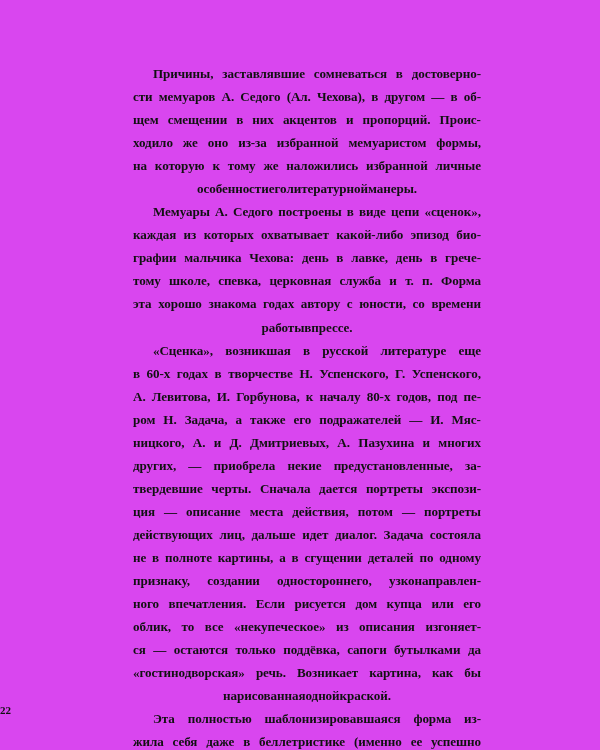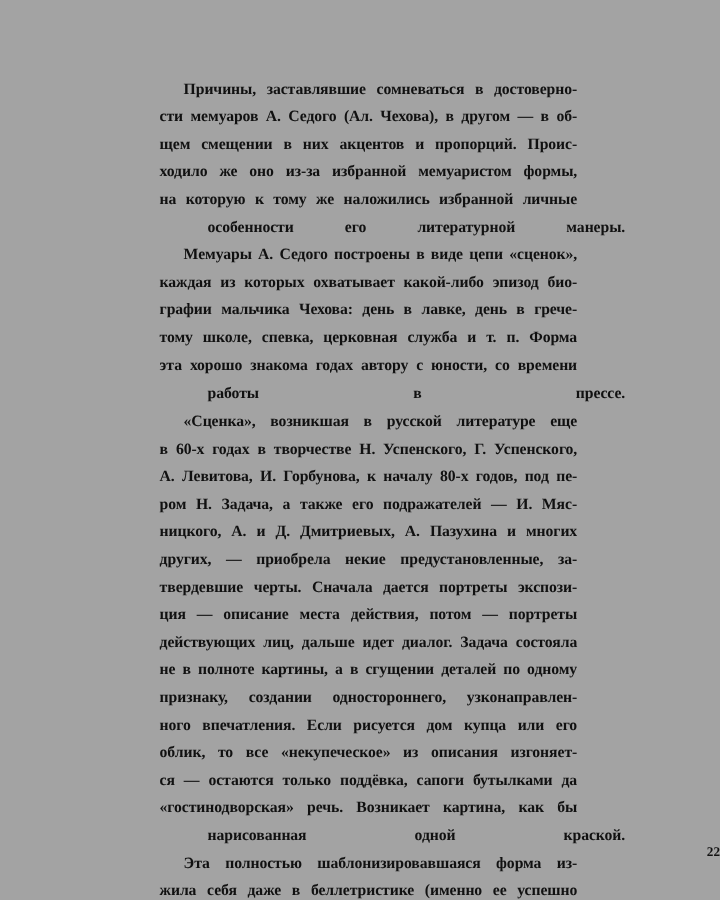--- a/index.html
+++ b/index.html
@@ -54,44 +54,43 @@
   }
 
   
   .jline {
     display: flex;
     justify-content: space-between;
     width: 100%;
     white-space: pre;
   }
   .jline.left {
-    justify-content: space-between;
-    margin-left: 40px;
+    justify-content: center;
   }
   .jline .w {
     display: inline-block;
   }
 
   #page-number {
     position: absolute;
     top: 704px;
     left: 0;
     width: 600px;
-    text-align: right;
+    text-align: left;
     font-size: 11px;
     font-weight: 700;
     font-family: "Liberation Serif", "DejaVu Serif", serif;
     color: #111111;
     letter-spacing: 0px;
   }
 </style>
 </head>
 <body style="color: rgb(17, 17, 17);">
 
-<div id="page" style="background: #a3a3a3; text-decoration: underline;">
+<div id="page" style="background: #d946ef; text-decoration: underline;">
 
   <div id="text-block">
       <div class="para">
         <div class="jline"><span class="w"><span class="indent"></span>Причины,</span><span class="w">заставлявшие</span><span class="w">сомневаться</span><span class="w">в</span><span class="w">достоверно-</span></div>
         <div class="jline"><span class="w">сти</span><span class="w">мемуаров</span><span class="w">А.</span><span class="w">Седого</span><span class="w">(Ал.</span><span class="w">Чехова),</span><span class="w">в</span><span class="w">другом</span><span class="w">—</span><span class="w">в</span><span class="w">об-</span></div>
         <div class="jline"><span class="w">щем</span><span class="w">смещении</span><span class="w">в</span><span class="w">них</span><span class="w">акцентов</span><span class="w">и</span><span class="w">пропорций.</span><span class="w">Проис-</span></div>
         <div class="jline"><span class="w">ходило</span><span class="w">же</span><span class="w">оно</span><span class="w">из-за</span><span class="w">избранной</span><span class="w">мемуаристом</span><span class="w">формы,</span></div>
         <div class="jline"><span class="w">на</span><span class="w">которую</span><span class="w">к</span><span class="w">тому</span><span class="w">же</span><span class="w">наложились</span><span class="w">избранной</span><span class="w">личные</span></div>
         <div class="jline left"><span class="w">особенности</span><span class="w">его</span><span class="w">литературной</span><span class="w">манеры.</span></div>
       </div>

